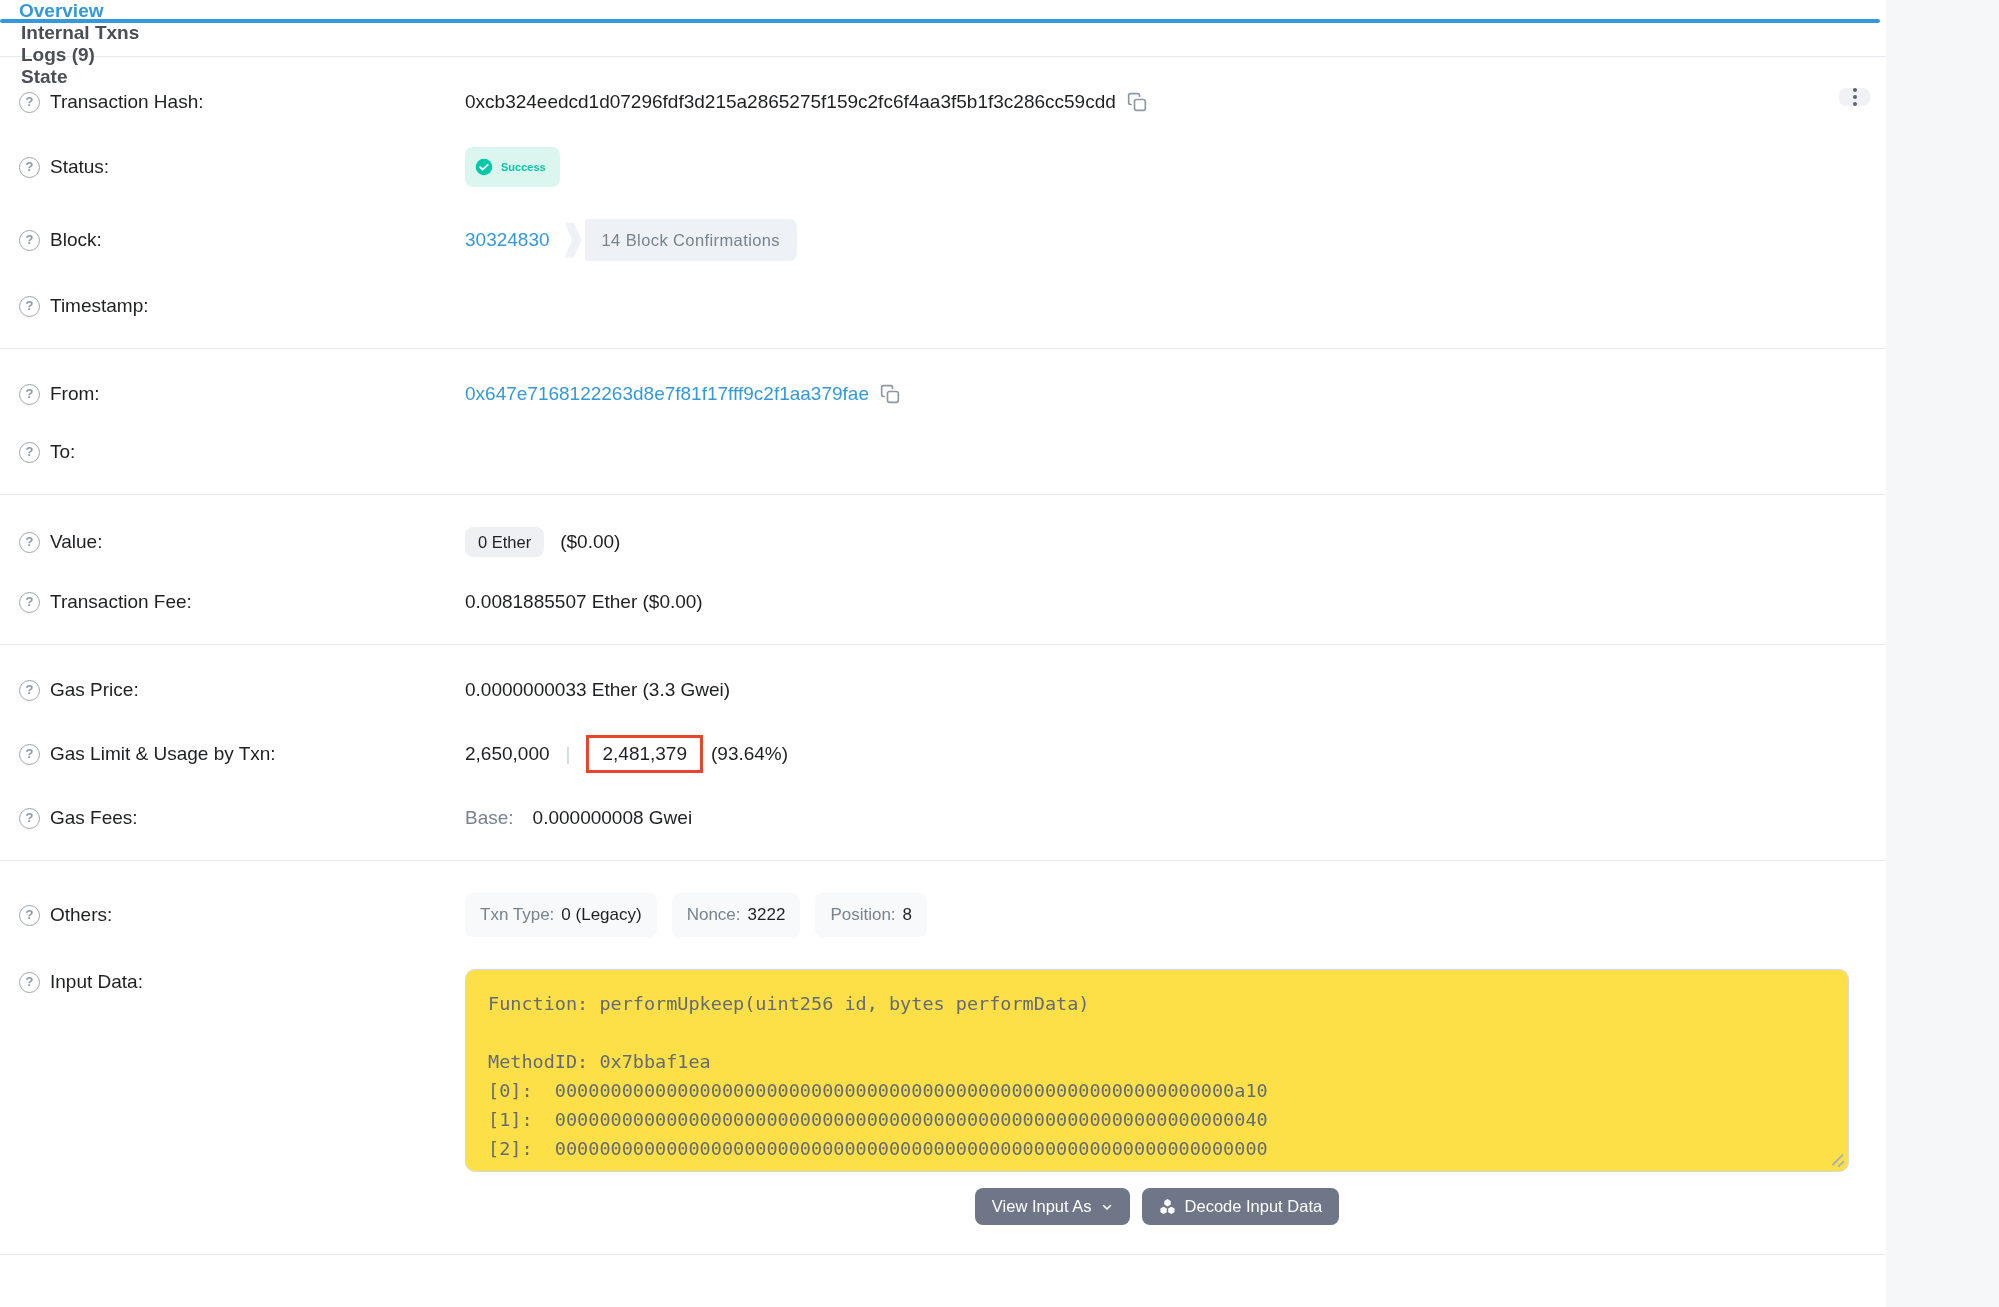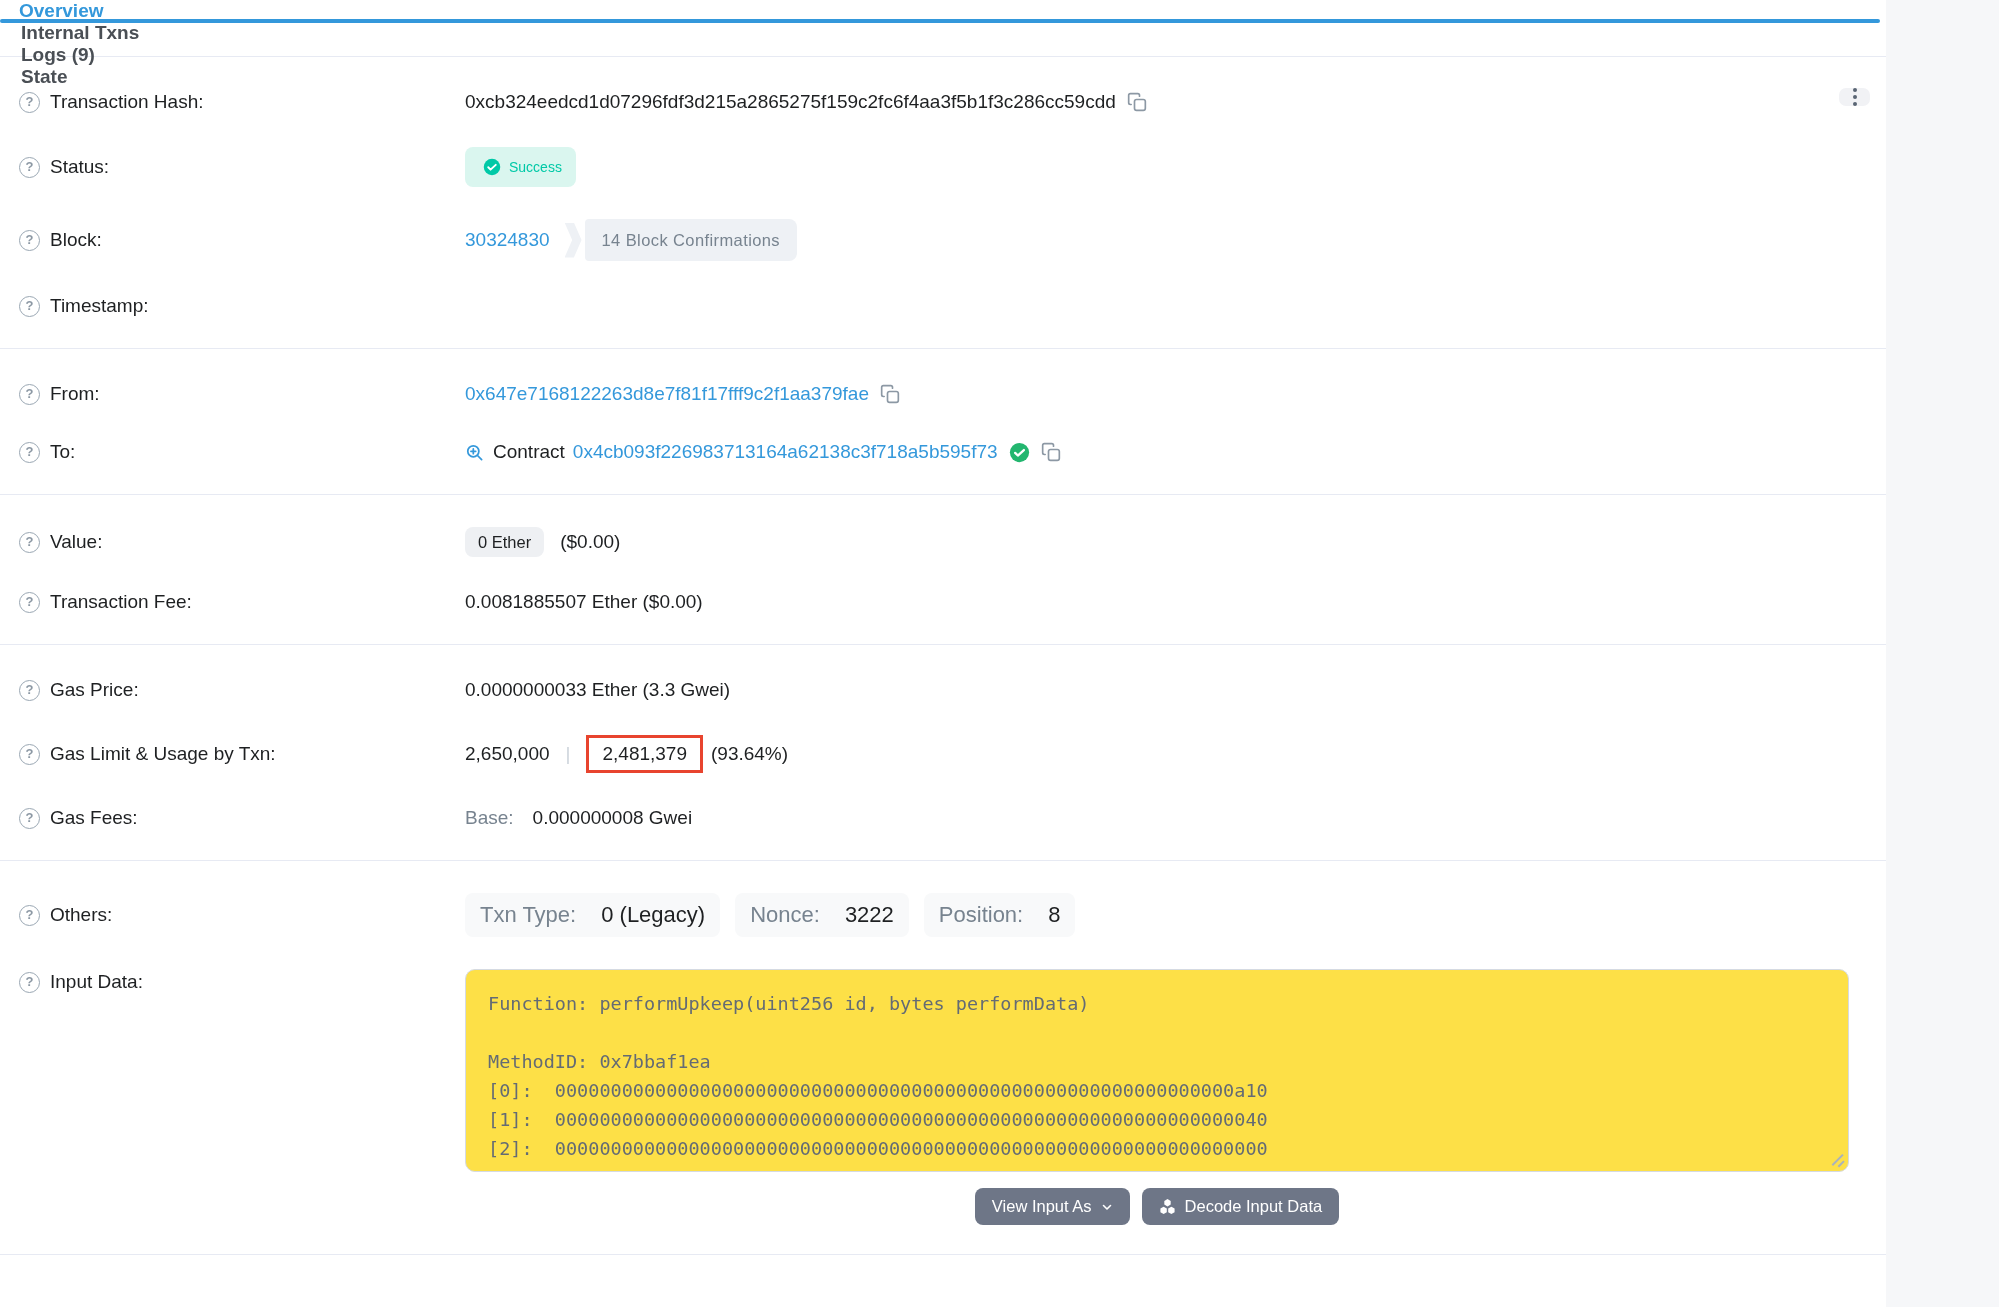--- a/index.html
+++ b/index.html
@@ -39,21 +39,21 @@
   .row-value{display:flex;align-items:center;flex-wrap:nowrap;}
   .qicon{flex:0 0 21px;width:21px;height:21px;border:1.5px solid #9aa7b3;border-radius:50%;
        color:#8c98a4;font-size:13px;line-height:18px;text-align:center;margin-right:10px;
        box-sizing:border-box;cursor:pointer;font-weight:700;}
   .link{color:#3498db;text-decoration:none;cursor:pointer;}
   .icon-btn{display:inline-flex;margin-left:11px;cursor:pointer;align-items:center;}
   .inline-icon{display:inline-flex;align-items:center;margin-right:9px;}
 
   
   .badge-success{display:inline-flex;align-items:center;gap:8px;background:#daf6ef;
-       color:#00c9a7;border-radius:8px;padding:7px 14px 7px 18px;font-size:14px;}
+       color:#00c9a7;border-radius:8px;padding:7px 14px 7px 10px;font-size:11px;font-weight:bold;}
 
   
   .conf-group{display:inline-flex;align-items:center;margin-left:15px;}
   .conf-arrow{width:17px;height:35px;background:#eef1f5;
        clip-path:polygon(0 0,55% 0,100% 50%,55% 100%,0 100%,45% 50%);}
   .conf-badge{background:#eef1f5;color:#77838f;font-size:16.5px;letter-spacing:.4px;
        border-radius:4px 8px 8px 4px;padding:8px 17px;margin-left:3px;}
 
   
   .badge-gray{background:#eef0f3;border-radius:8px;padding:2px 13px;font-size:16.5px;
@@ -62,22 +62,22 @@
 
   
   .gas-sep{color:#ccd3db;margin:0 16px;}
   .red-box{border:3px solid #e8442e;padding:3px 13px;margin-right:6px;display:inline-block;}
   .pct{margin-left:2px;}
 
   .muted{color:#77838f;}
 
   
   .others-badges{display:flex;gap:15px;}
-  .kv-badge{background:#f8f9fa;border-radius:8px;padding:9px 15px;font-size:22px;
-       display:inline-flex;gap:25px;align-items:flex-start;}
+  .kv-badge{background:#f8f9fa;border-radius:8px;padding:9px 15px;font-size:17px;
+       display:inline-flex;gap:7px;align-items:flex-start;}
   .kv-badge .k{color:#77838f;}
   .kv-badge .v{color:#1e2022;}
 
   
   .input-col{display:flex;flex-direction:column;}
   .input-box{width:1384px;height:203px;box-sizing:border-box;background:#fde047;
        border:1px solid #d5dae2;border-radius:10px;padding:19px 22px;position:relative;
        overflow:hidden;}
   .input-box pre{margin:0;font-family:"DejaVu Sans Mono", monospace;font-size:18.5px;
        line-height:29px;color:#646b74;white-space:pre;}
@@ -181,42 +181,20 @@
             <path d="M5 15H4a2 2 0 0 1-2-2V4a2 2 0 0 1 2-2h9a2 2 0 0 1 2 2v1"></path>
           </svg>
         </span>
       </div>
     </div>
 
     <div class="row">
       <div class="row-label">
         <span class="qicon">?</span>
         <span>To:</span>
-      </div>
-      <div class="row-value">
-        <span class="inline-icon">
-          <svg width="19" height="19" viewBox="0 0 24 24" fill="none" stroke="#3498db" stroke-width="2.2" stroke-linecap="round">
-            <circle cx="10.5" cy="10.5" r="7"></circle>
-            <path d="M21 21l-5.2-5.2M7.5 10.5h6M10.5 7.5v6"></path>
-          </svg>
-        </span>
-        <span style="margin-right:8px;">Contract</span>
-        <a class="link">0x4cb093f226983713164a62138c3f718a5b595f73</a>
-        <span class="icon-btn">
-          <svg width="21" height="21" viewBox="0 0 24 24">
-            <circle cx="12" cy="12" r="11" fill="#23b66f"></circle>
-            <path d="M7 12.4l3.1 3.1L17 9.2" stroke="#ffffff" stroke-width="2.6" fill="none" stroke-linecap="round" stroke-linejoin="round"></path>
-          </svg>
-        </span>
-        <span class="icon-btn">
-          <svg width="20" height="20" viewBox="0 0 24 24" fill="none" stroke="#8c98a4" stroke-width="2" stroke-linecap="round" stroke-linejoin="round">
-            <rect x="9" y="9" width="13" height="13" rx="2.5"></rect>
-            <path d="M5 15H4a2 2 0 0 1-2-2V4a2 2 0 0 1 2-2h9a2 2 0 0 1 2 2v1"></path>
-          </svg>
-        </span>
       </div>
     </div>
   </div>
 
   <div class="section">
 
     <div class="row">
       <div class="row-label">
         <span class="qicon">?</span>
         <span>Value:</span>

